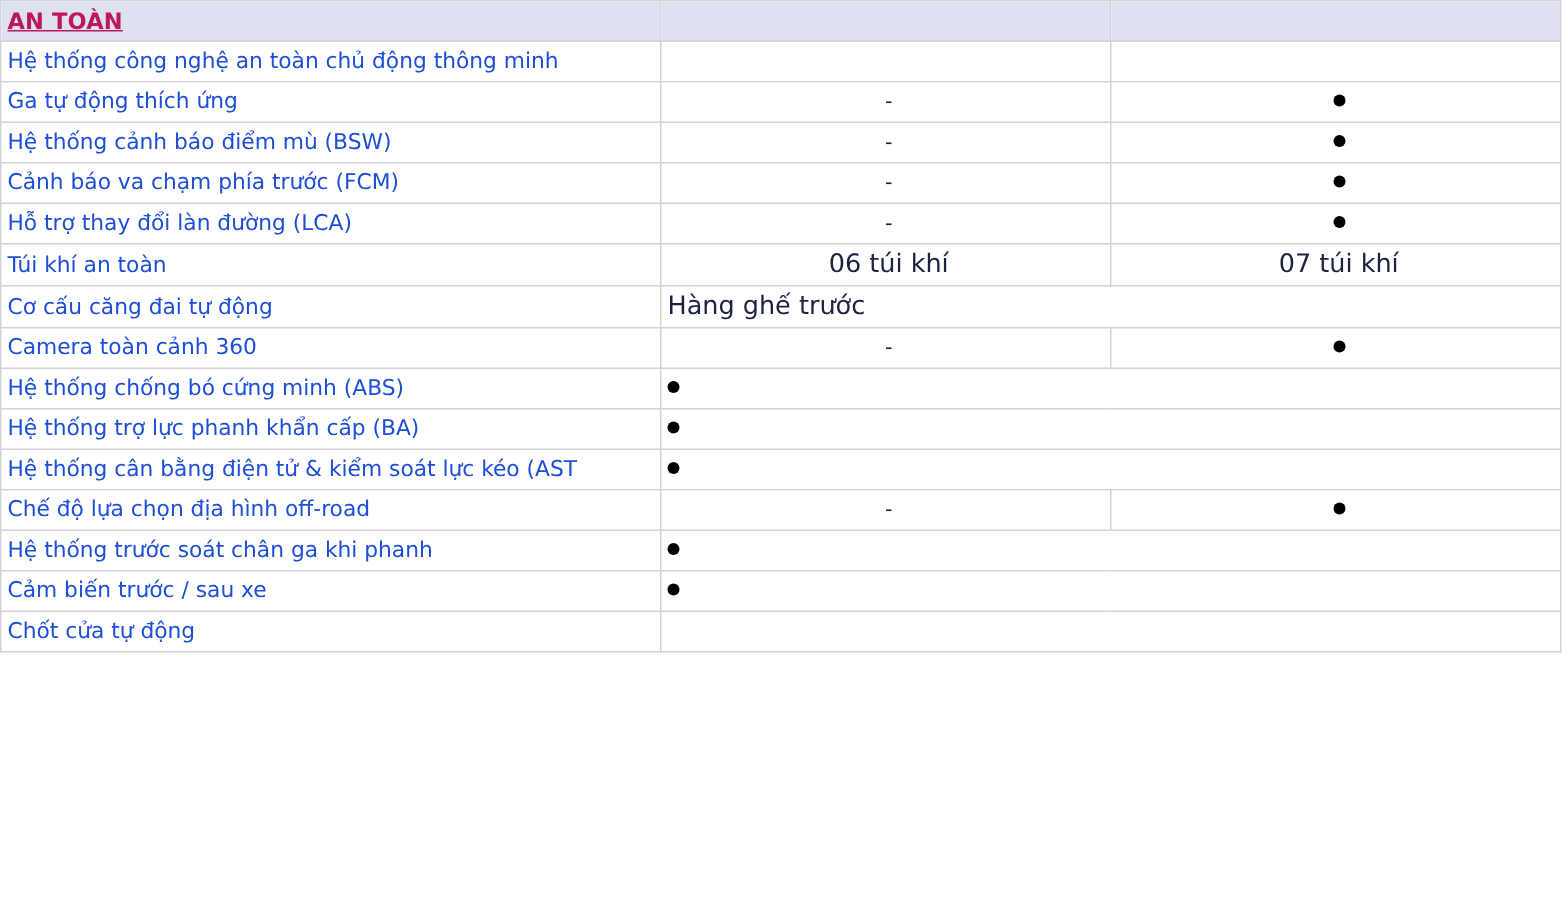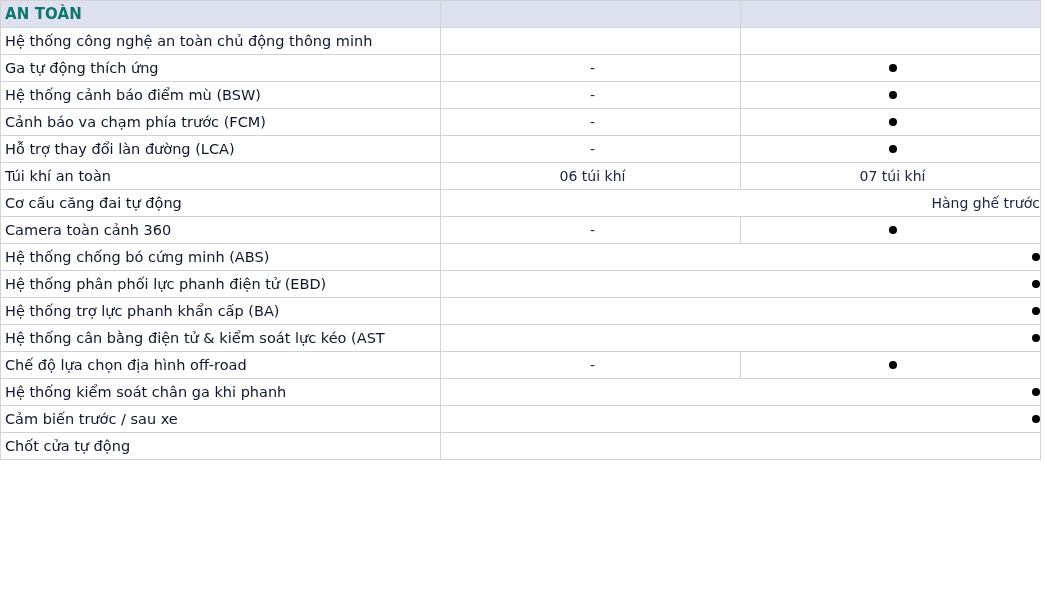--- a/index.html
+++ b/index.html
@@ -43,62 +43,63 @@
 
   
   .section-row { height: 26px; }
   .section-head {
     background: #dde1f0;
     border: 1px solid #d3d3d3;
     border-bottom: 1px solid #c9cee3;
     font-weight: bold;
     font-size: 15px;
     letter-spacing: 0.1px;
-    color: #0f766e;
+    color: #be185d;
     padding-left: 5px;
+    text-decoration: underline;
   }
   .section-blank {
     background: #dde1f0;
     border: 1px solid #d3d3d3;
     border-left: none;
   }
 
   
   .feature {
     text-align: left;
-    color: #0f172a;
+    color: #1d4ed8;
   }
 
   
   .value {
     text-align: center;
     padding: 0;
     color: #1c2340;
   }
-  .value.merged { text-align: right; }
+  .value.merged { text-align: left; }
 
   .dot {
     display: inline-block;
     width: 8px;
     height: 8px;
     border-radius: 50%;
     background: #000000;
     vertical-align: middle;
     position: relative;
     top: -1px;
   }
   .dash {
     display: inline-block;
     color: #1c2340;
     font-size: 14px;
     line-height: 1;
   }
   .txt {
     display: inline-block;
-    font-size: 14px;
+    font-size: 17px;
   }
 </style>
 </head>
 <body>
 
 <table class="spec-table">
   <colgroup>
     <col class="col-feature">
     <col class="col-a">
     <col class="col-b">
@@ -147,38 +148,34 @@
       <tr>
         <td class="feature">Camera toàn cảnh 360</td>
         <td class="value"><span class="dash">-</span></td>
         <td class="value"><span class="dot"></span></td>
       </tr>
       <tr>
         <td class="feature">Hệ thống chống bó cứng minh (ABS)</td>
         <td class="value merged" colspan="2"><span class="dot"></span></td>
       </tr>
       <tr>
-        <td class="feature">Hệ thống phân phối lực phanh điện tử (EBD)</td>
-        <td class="value merged" colspan="2"><span class="dot"></span></td>
-      </tr>
-      <tr>
         <td class="feature">Hệ thống trợ lực phanh khẩn cấp (BA)</td>
         <td class="value merged" colspan="2"><span class="dot"></span></td>
       </tr>
       <tr>
         <td class="feature">Hệ thống cân bằng điện tử &amp; kiểm soát lực kéo (AST</td>
         <td class="value merged" colspan="2"><span class="dot"></span></td>
       </tr>
       <tr>
         <td class="feature">Chế độ lựa chọn địa hình off-road</td>
         <td class="value"><span class="dash">-</span></td>
         <td class="value"><span class="dot"></span></td>
       </tr>
       <tr>
-        <td class="feature">Hệ thống kiểm soát chân ga khi phanh</td>
+        <td class="feature">Hệ thống trước soát chân ga khi phanh</td>
         <td class="value merged" colspan="2"><span class="dot"></span></td>
       </tr>
       <tr>
         <td class="feature">Cảm biến trước / sau xe</td>
         <td class="value merged" colspan="2"><span class="dot"></span></td>
       </tr>
       <tr>
         <td class="feature">Chốt cửa tự động</td>
         <td class="value merged" colspan="2"></td>
       </tr>

